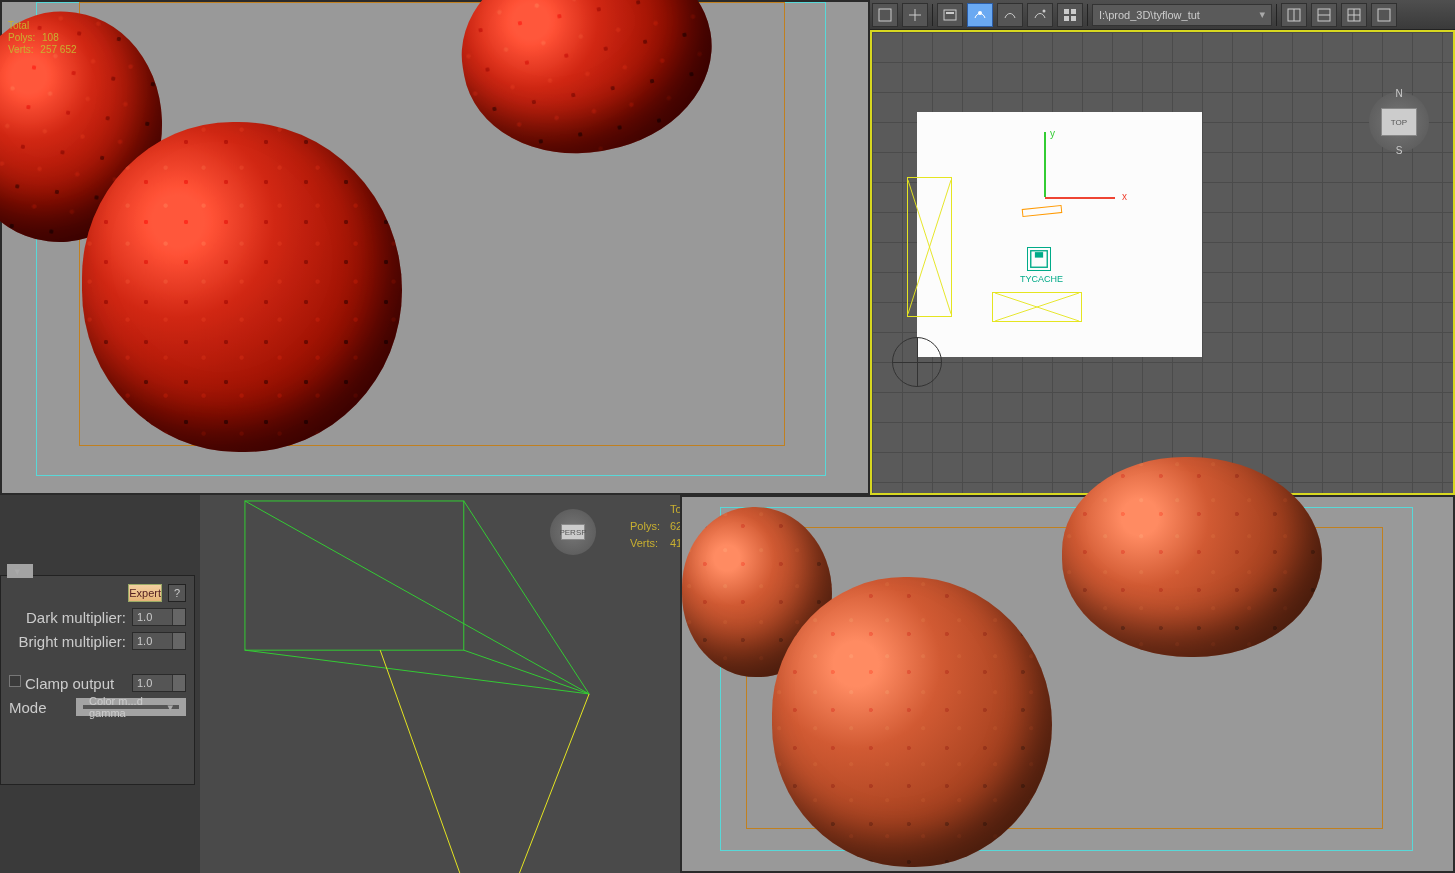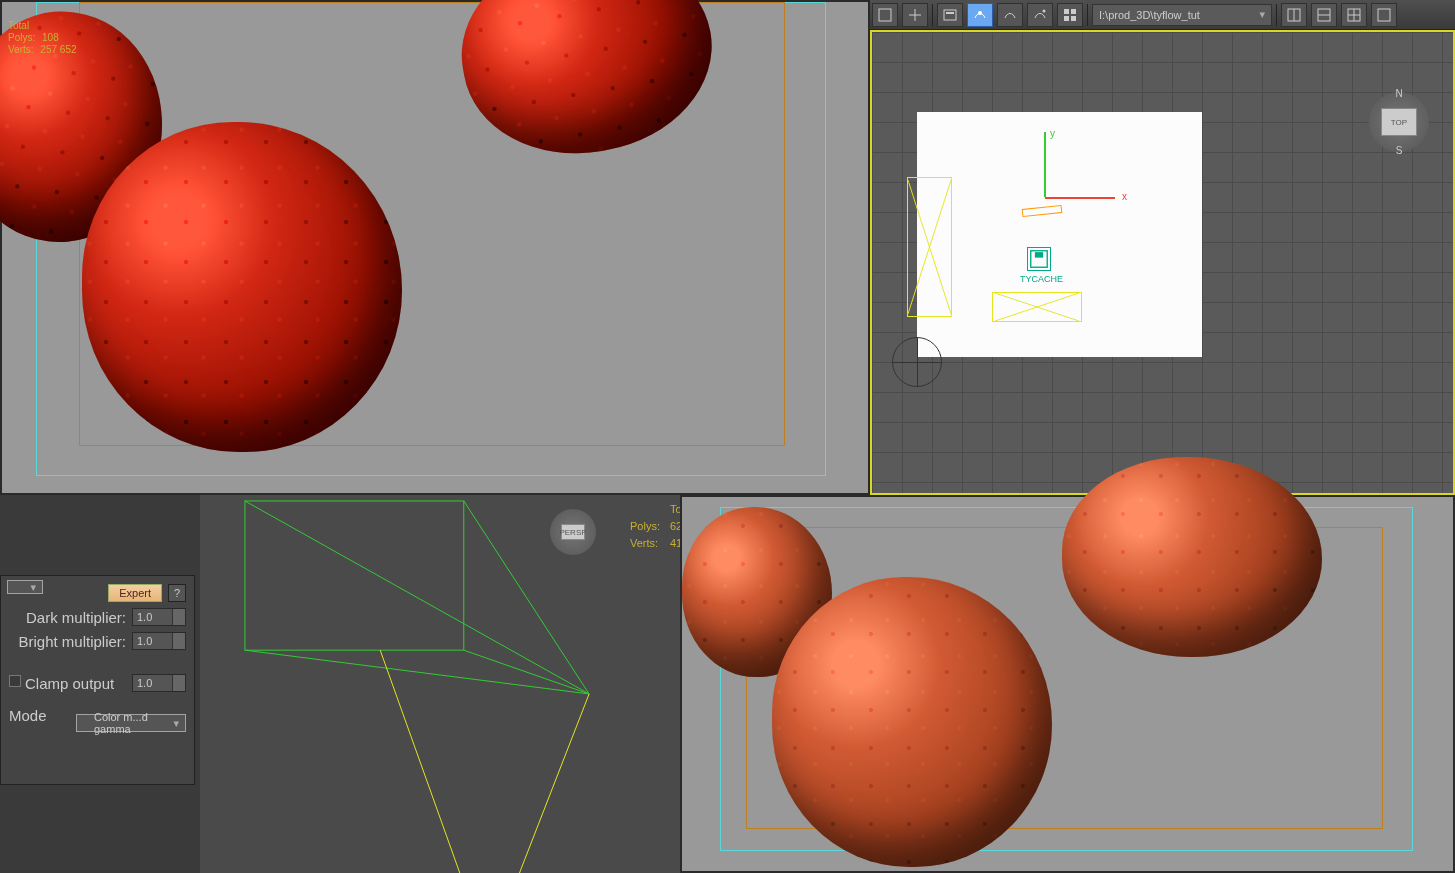--- a/index.html
+++ b/index.html
@@ -95,25 +95,25 @@
   position:absolute; left:0; top:495px; width:680px; bottom:0; background:#3a3a3a;
 }
 .settings-panel {
   position:absolute; left:0; top:80px; width:195px; height:210px;
   background:#444; border:1px solid #222; padding:8px 8px; font-size:11px; color:#ccc;
 }
 .settings-panel .row { display:flex; align-items:center; justify-content:flex-end; gap:6px; margin-bottom:6px; }
 .settings-panel .row label { flex:1; text-align:right; font-size:15px; }
 .spinner { width:54px; height:18px; background:#555; border:1px solid #2a2a2a; display:flex; align-items:center; padding:0 4px; color:#ccc; font-size:11px; position:relative;}
 .spinner::after{content:"";position:absolute;right:0;top:0;width:12px;height:100%;background:#666;border-left:1px solid #333;}
-.btn { height:18px; padding:0 10px; background:linear-gradient(#6a6a6a,#4a4a4a); border:1px solid #222; color:#eee; font-size:11px; display:inline-flex;align-items:center;}
+.btn { height:18px; padding:0 0; background:linear-gradient(#6a6a6a,#4a4a4a); border:1px solid #222; color:#eee; font-size:11px; display:inline-flex;align-items:center;}
 .btn.orange { background:linear-gradient(#f3cfa0,#e6b577); color:#522; border-color:#9a6; }
 .help-btn { width:18px; height:18px; background:#555; border:1px solid #222; display:inline-flex;align-items:center;justify-content:center; color:#ccc;}
 .chk { width:12px; height:12px; border:1px solid #777; background:#3a3a3a; display:inline-block; margin-right:4px;}
-.dd { height:18px; background:#555; border:1px solid #a3a3a3; color:#ccc; font-size:11px; display:flex; align-items:center; padding:0 17px; position:relative;margin-top:16px;}
+.dd { height:18px; background:#555; border:7px solid #a3a3a3; color:#ccc; font-size:11px; display:flex; align-items:center; padding:0 6px; position:relative;}
 .dd::after{content:"▾"; position:absolute; right:6px; color:#aaa;}
 
 .wire-viewport {
   position:absolute; left:200px; top:0; right:0; bottom:0; background:#4a4a4a;
 }
 .wire-viewport .cube2 {
   position:absolute; right:84px; top:14px; width:46px; height:46px;
   border-radius:50%; background:radial-gradient(circle,#777,#555);
   display:flex;align-items:center;justify-content:center;
 }

